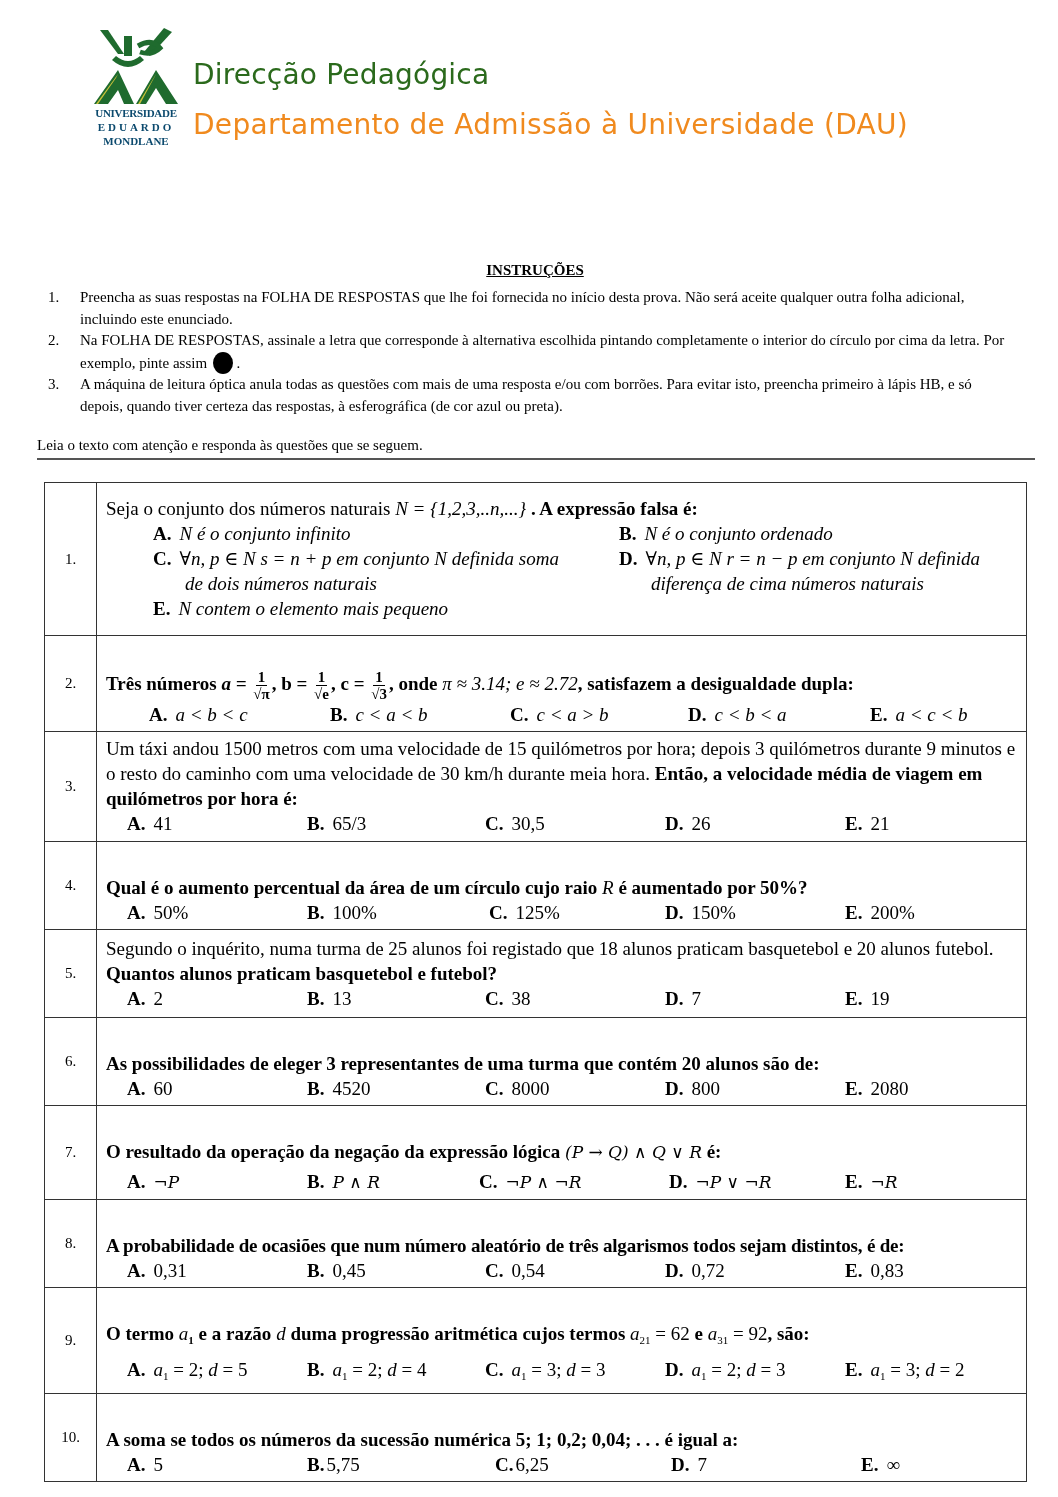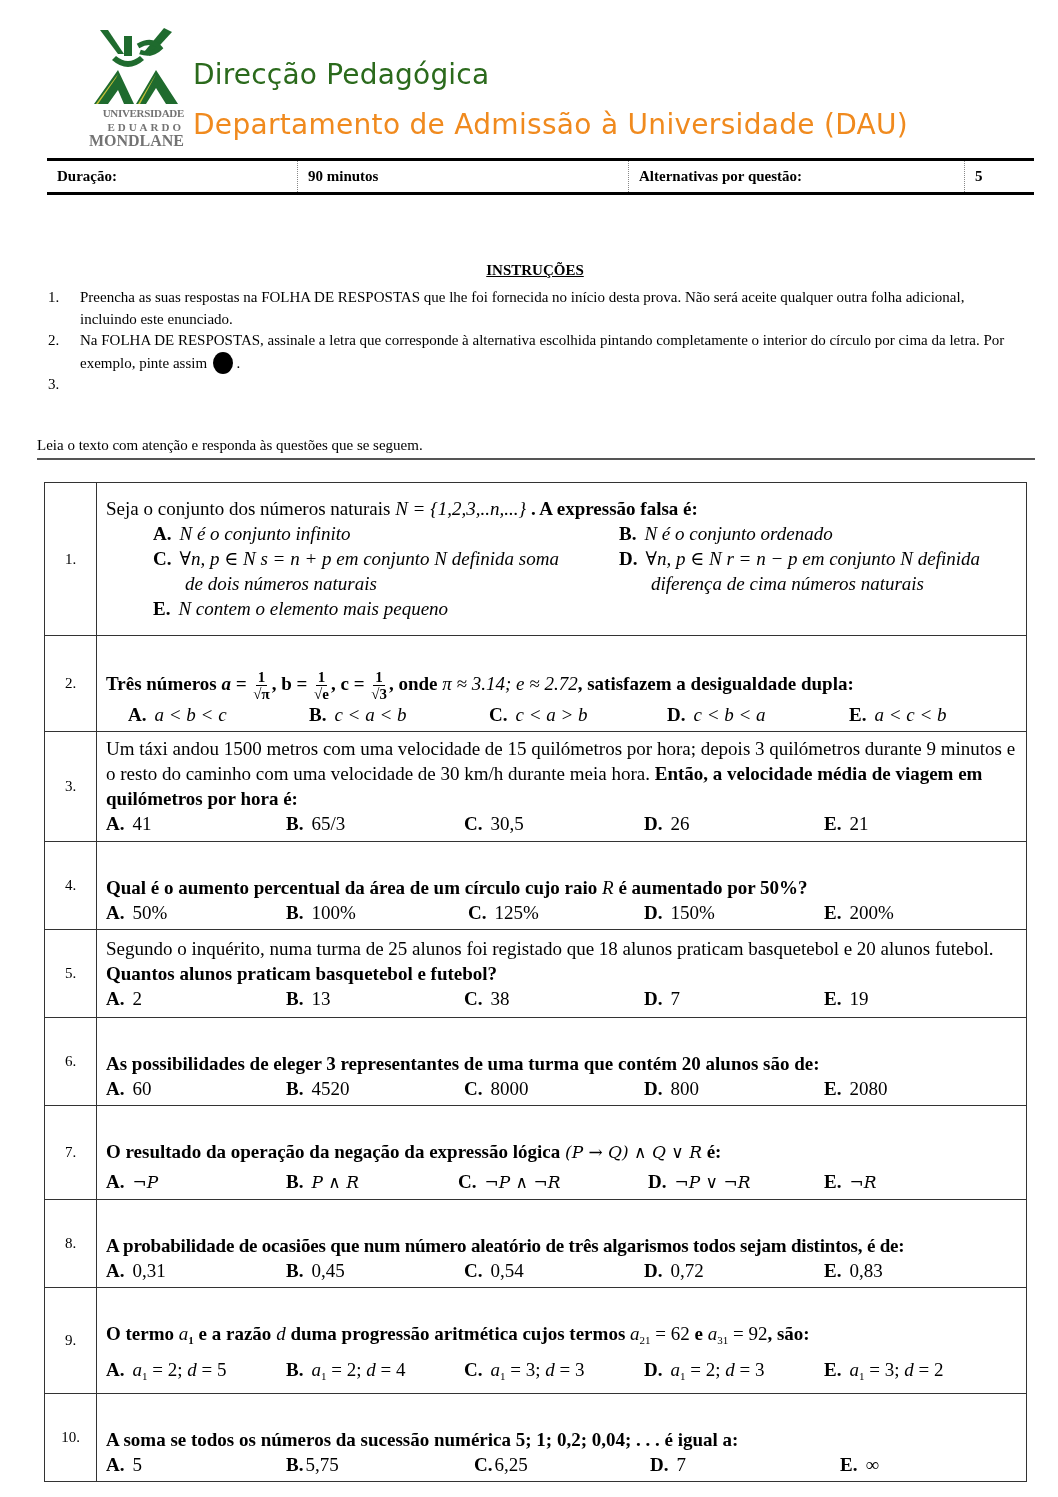--- a/index.html
+++ b/index.html
@@ -2,26 +2,26 @@
 <html><head>
 <meta charset="utf-8">
 <style>
   html, body { margin: 0; padding: 0; background: #ffffff; }
   body { width: 1058px; height: 1497px; position: relative; overflow: hidden;
          font-family: "Liberation Serif", "DejaVu Serif", serif; color: #000; }
 
   
   .logo { position: absolute; left: 88px; top: 26px; width: 96px; height: 124px; }
   .logo svg { position: absolute; left: 6px; top: 0; }
-  .logo .uni { position: absolute; left: 0; top: 80px; width: 96px; text-align: right;
-               font-family: "Liberation Serif", serif; font-weight: bold; color: #737373;
+  .logo .uni { position: absolute; left: 0; top: 80px; width: 96px; text-align: center;
+               font-family: "Liberation Serif", serif; font-weight: bold; color: #0c4a6e;
                line-height: 14px; }
   .logo .uni .l1 { font-size: 11px; letter-spacing: -0.3px; display:block; }
   .logo .uni .l2 { font-size: 11px; letter-spacing: 3px; display:block; }
-  .logo .uni .l3 { font-size: 16px; letter-spacing: 0px; display:block; }
+  .logo .uni .l3 { font-size: 11px; letter-spacing: 0px; display:block; }
 
   .dir-title { position: absolute; left: 193px; top: 58px; font-family: "DejaVu Sans", sans-serif;
                font-size: 28px; color: #2b6a1c; letter-spacing: 0.2px; }
   .dept-title { position: absolute; left: 193px; top: 108px; font-family: "DejaVu Sans", sans-serif;
                 font-size: 28px; color: #f08a1e; letter-spacing: 0.3px; }
 
   
   .info { position: absolute; left: 47px; top: 158px; width: 987px; border-collapse: collapse;
           border-top: 3px solid #000; border-bottom: 3px solid #000; }
   .info td { height: 31px; padding: 0 10px; font-size: 15px; font-weight: bold;
@@ -40,21 +40,21 @@
 
   .lead { position: absolute; left: 37px; top: 437px; font-size: 15px; }
   .lead-rule { position: absolute; left: 37px; top: 458px; width: 998px; height: 2px; background: #555; }
 
   
   .qtable { position: absolute; left: 44px; top: 482px; width: 983px; border-collapse: collapse; }
   .qtable td { border: 1.5px solid #333; vertical-align: middle; }
   .qtable td.qnum { width: 49px; text-align: center; font-size: 15px; }
   .qtable td.qbody { padding: 3px 8px 4px 9px; font-size: 19px; line-height: 25px; }
   .stem b, .b { font-weight: bold; margin-top: 30px; }
-  .opts { display: flex; }
+  .opts { display: flex; margin-left: 21px; }
   .opt { white-space: nowrap; }
   .opt .l { font-weight: bold; margin-right: 8px; }
   .i { font-style: italic; }
   .two-col { display: grid; grid-template-columns: 466px 1fr; padding-left: 8px; }
   .two-col .opt { white-space: normal; }
   .hang { padding-left: 32px; text-indent: -32px; margin-left: 39px; }
   .sub { font-size: 11px; vertical-align: -4px; font-style: normal; }
   .frac { display: inline-flex; flex-direction: column; align-items: center; vertical-align: middle;
           font-size: 15px; line-height: 16px; margin: 0 2px; font-weight: bold; }
   .frac .num { border-bottom: 1.5px solid #000; padding: 0 2px; }
@@ -81,43 +81,38 @@
     <span class="l1">UNIVERSIDADE</span>
     <span class="l2">EDUARDO</span>
     <span class="l3">MONDLANE</span>
   </div>
 </div>
 <div class="dir-title">Direcção Pedagógica</div>
 <div class="dept-title">Departamento de Admissão à Universidade (DAU)</div>
 
 <table class="info">
   <tbody>
-  <tr>
-    <td class="c1">Duração:</td>
-    <td class="c2">90 minutos</td>
-    <td class="c3">Alternativas por questão:</td>
-    <td>5</td>
-  </tr>
 </tbody>
   </table>
 
 <div class="instr-title">INSTRUÇÕES</div>
 <div class="instr">
   <div class="item">
     <span class="num">1.</span>
     <span>Preencha as suas respostas na FOLHA DE RESPOSTAS que lhe foi fornecida no início desta prova. Não será aceite qualquer outra folha adicional, incluindo este enunciado.</span>
   </div>
   <div class="item">
     <span class="num">2.</span>
     <span>Na FOLHA DE RESPOSTAS, assinale a letra que corresponde à alternativa escolhida pintando completamente o interior do círculo por cima da letra. Por exemplo, pinte assim</span>
     <span class="dot"></span>
     <span>.</span>
   </div>
   <div class="item">
     <span class="num">3.</span>
+    <span>A máquina de leitura óptica anula todas as questões com mais de uma resposta e/ou com borrões. Para evitar isto, preencha primeiro à lápis HB, e só depois, quando tiver certeza das respostas, à esferográfica (de cor azul ou preta).</span>
   </div>
 </div>
 
 <div class="lead">Leia o texto com atenção e responda às questões que se seguem.</div>
 <div class="lead-rule"></div>
 
 <table class="qtable">
 
   <tbody>
       <tr style="height:153px">

